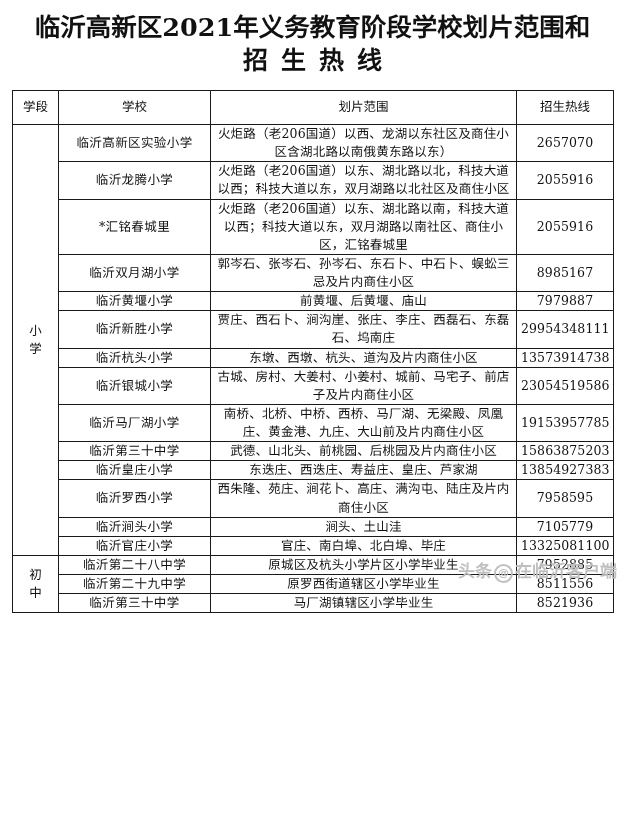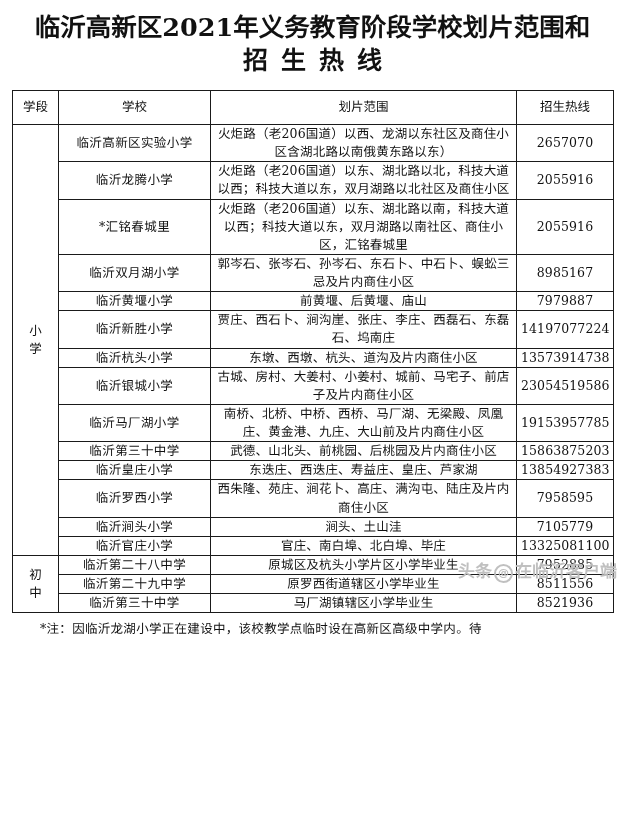--- a/index.html
+++ b/index.html
@@ -195,21 +195,21 @@
             <td class="phone-cell">8985167</td>
           </tr>
           <tr>
             <td class="school-cell">临沂黄堰小学</td>
             <td class="range-cell">前黄堰、后黄堰、庙山</td>
             <td class="phone-cell">7979887</td>
           </tr>
           <tr>
             <td class="school-cell">临沂新胜小学</td>
             <td class="range-cell">贾庄、西石卜、涧沟崖、张庄、李庄、西磊石、东磊石、坞南庄</td>
-            <td class="phone-cell">14197077224</td>
+            <td class="phone-cell">29954348111</td>
           </tr>
           <tr>
             <td class="school-cell">临沂杭头小学</td>
             <td class="range-cell">东墩、西墩、杭头、道沟及片内商住小区</td>
             <td class="phone-cell">13573914738</td>
           </tr>
           <tr>
             <td class="school-cell">临沂银城小学</td>
             <td class="range-cell">古城、房村、大姜村、小姜村、城前、马宅子、前店子及片内商住小区</td>
             <td class="phone-cell">23054519586</td>
@@ -260,20 +260,19 @@
           <tr>
             <td class="school-cell">临沂第三十中学</td>
             <td class="range-cell">马厂湖镇辖区小学毕业生</td>
             <td class="phone-cell">8521936</td>
           </tr>
         </tbody>
     </table>
   </div>
 
   <div class="footnote">
-    <span class="fn-line">*注：因临沂龙湖小学正在建设中，该校教学点临时设在高新区高级中学内。待</span>
   </div>
 
   <div class="watermark">
     <span>头条</span><span class="wm-at">@</span><span>在临沂客户端</span>
   </div>
 
 </div>
 
 </body></html>

